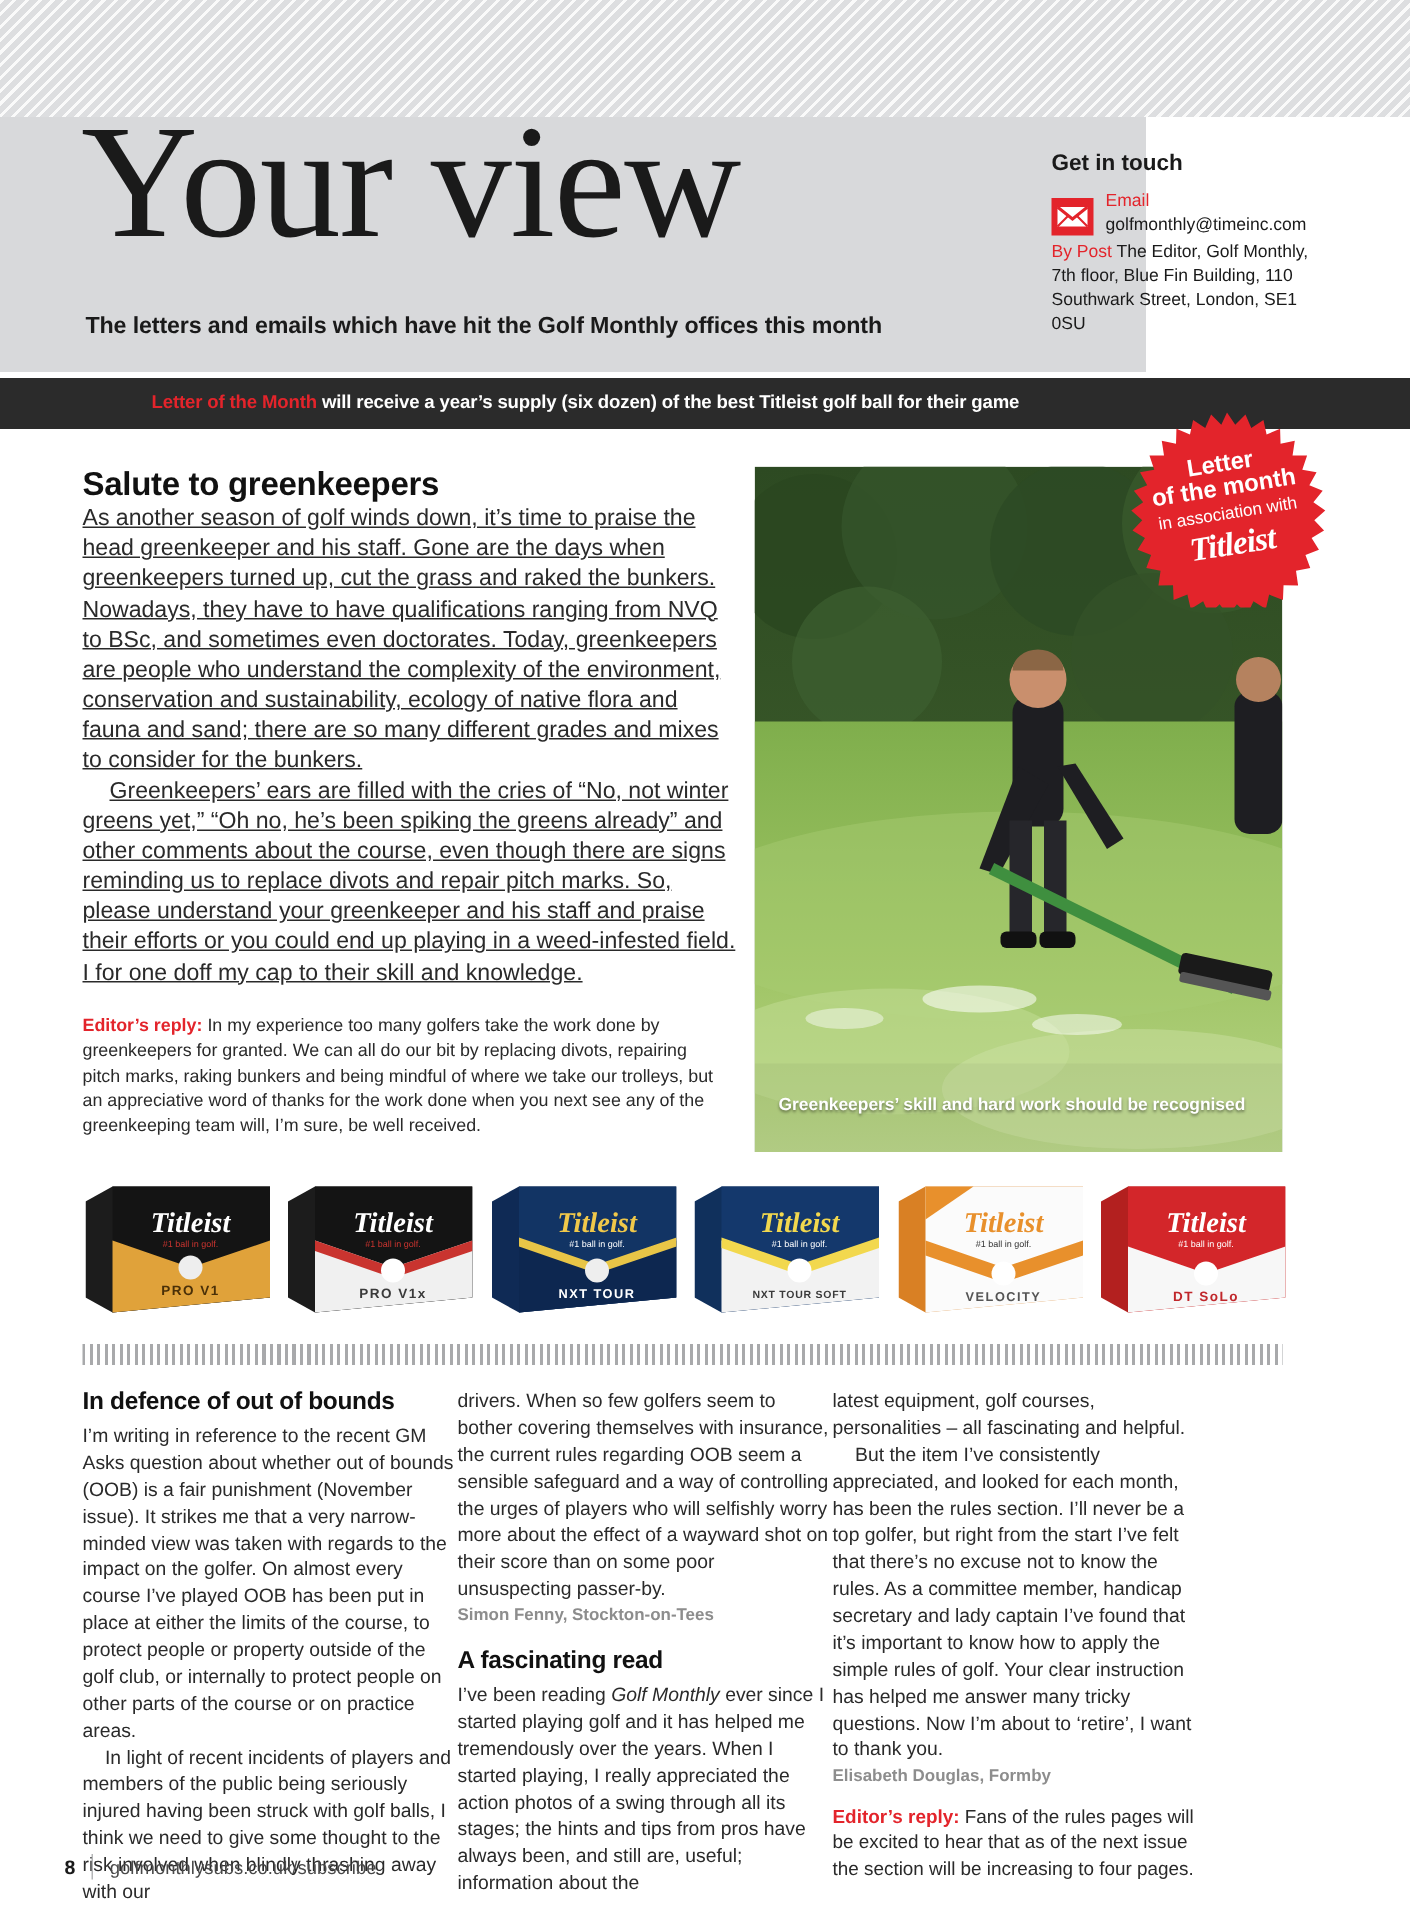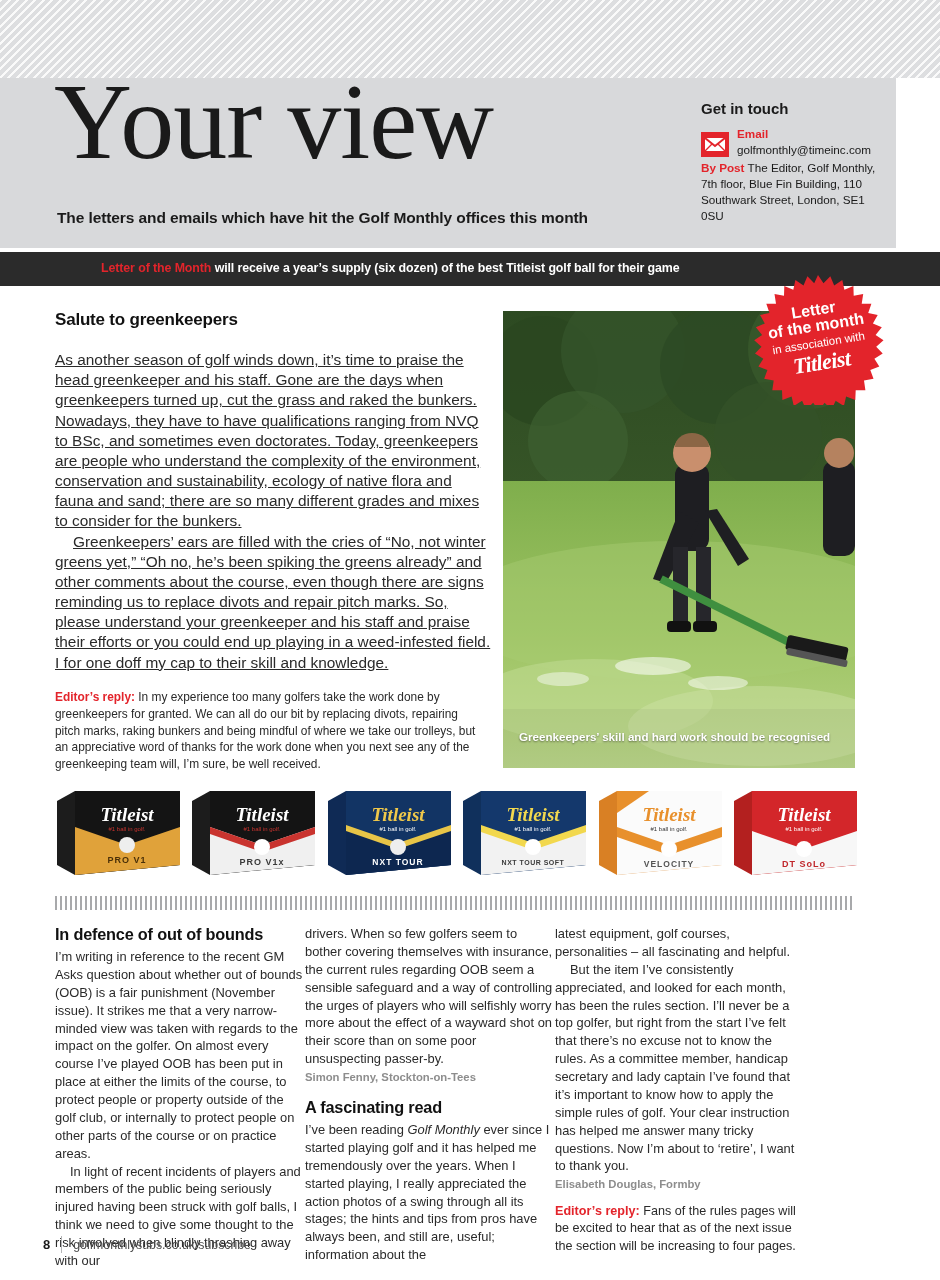--- a/index.html
+++ b/index.html
@@ -24,21 +24,21 @@
         rgba(255,255,255,0.85) 0px,
         rgba(255,255,255,0.85) 2px,
         rgba(0,0,0,0) 2px,
         rgba(0,0,0,0) 6px);
   }
 
   
   .masthead {
     position: absolute;
     top: 78px; left: 0;
-    width: 896px; height: 170px;
+    width: 764px; height: 170px;
     background: #d8d9db;
   }
   .masthead-title {
     position: absolute;
     left: 54px; top: -10px;
     font-family: "Liberation Serif", serif;
     font-size: 108px;
     font-weight: 400;
     color: #1a1a1a;
     letter-spacing: -1px;
@@ -70,21 +70,21 @@
     left: 0; top: 32px;
     width: 28px; height: 25px;
     background: #e3242b;
   }
   .envelope svg { display: block; }
   .contact-email {
     margin-left: 36px;
     font-size: 11.7px;
     line-height: 1.33;
   }
-  .lbl-red { color: #e3242b; font-weight: bold; text-align: center; }
+  .lbl-red { color: #e3242b; font-weight: normal; text-align: center; }
   .contact-post {
     margin-top: 3px;
     font-size: 11.7px;
     line-height: 1.35;
   }
 
   
   .banner {
     position: absolute;
     top: 252px; left: 0;
@@ -131,24 +131,24 @@
     letter-spacing: -0.5px;
   }
 
   
   .lead-col {
     position: absolute;
     left: 55px; top: 310px;
     width: 437px;
   }
   .lead-head {
-    font-size: 17px;
+    font-size: 22px;
     font-weight: bold;
     color: #111;
-    margin-bottom: 20px;
+    margin-bottom: 0;
     letter-spacing: -0.2px;
   }
   .lead-body p {
     font-size: 15.4px;
     line-height: 1.31;
     color: #2a2a2a;
     text-decoration: underline;
   }
   .lead-body p.ind { text-indent: 18px; }
   .byline {

